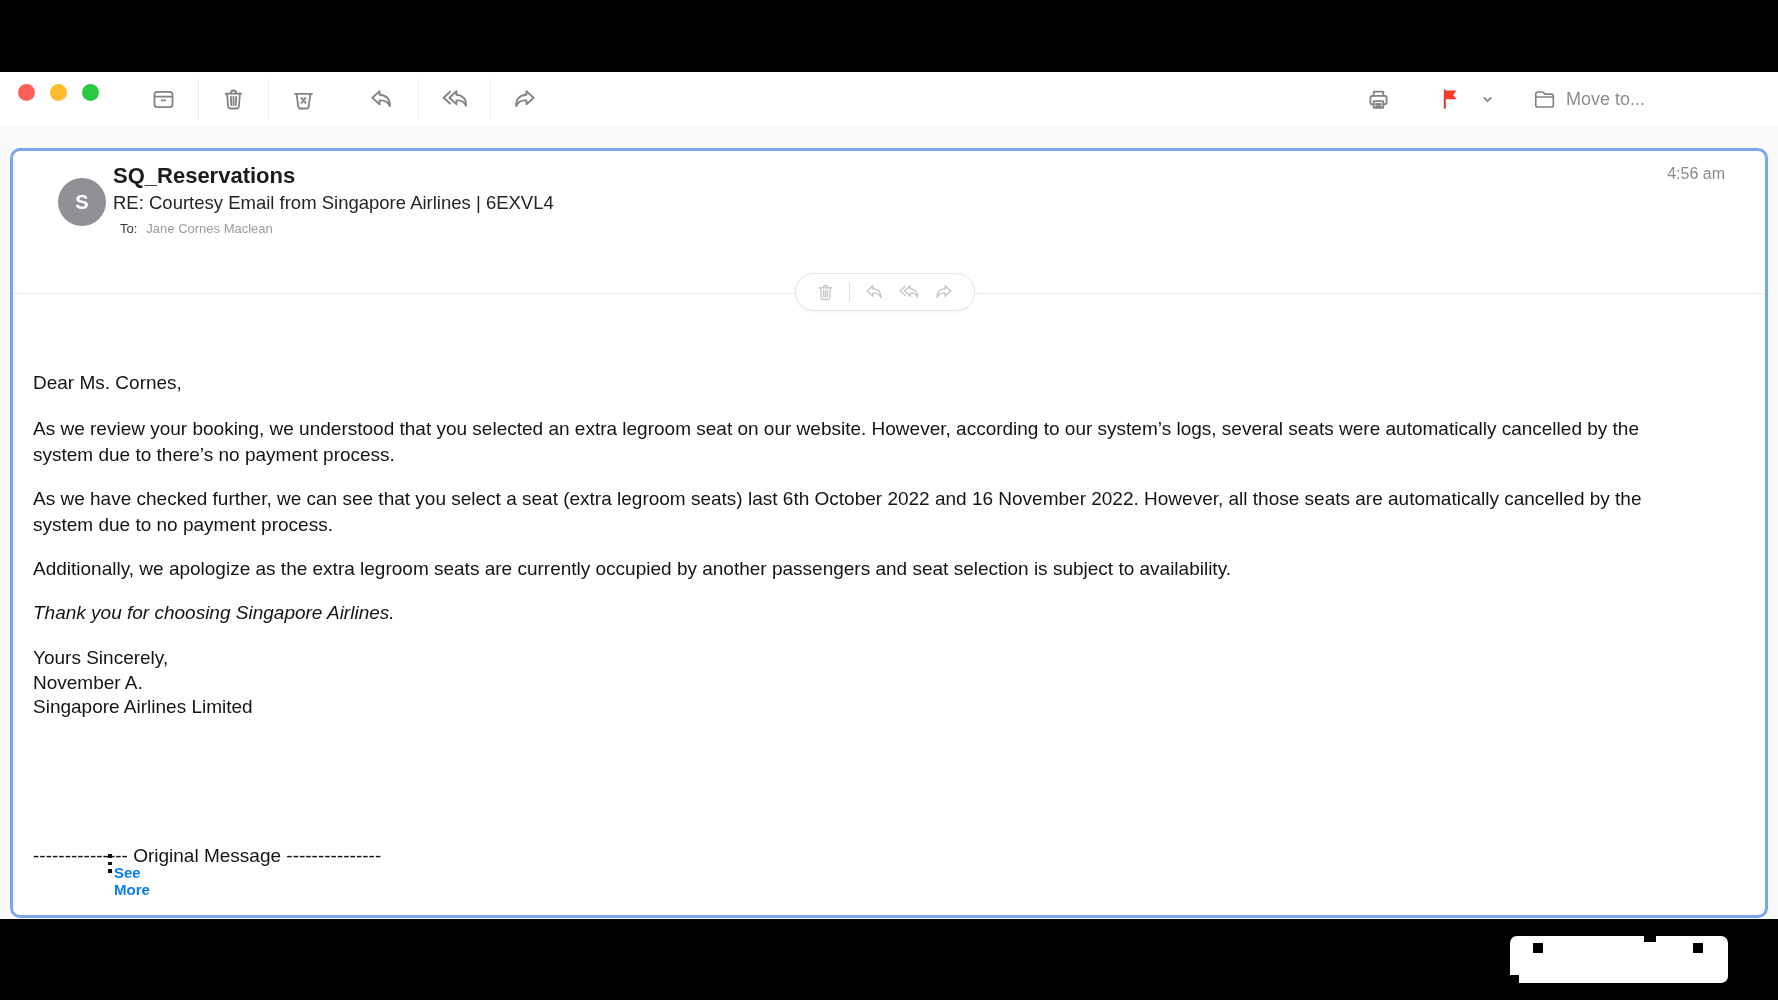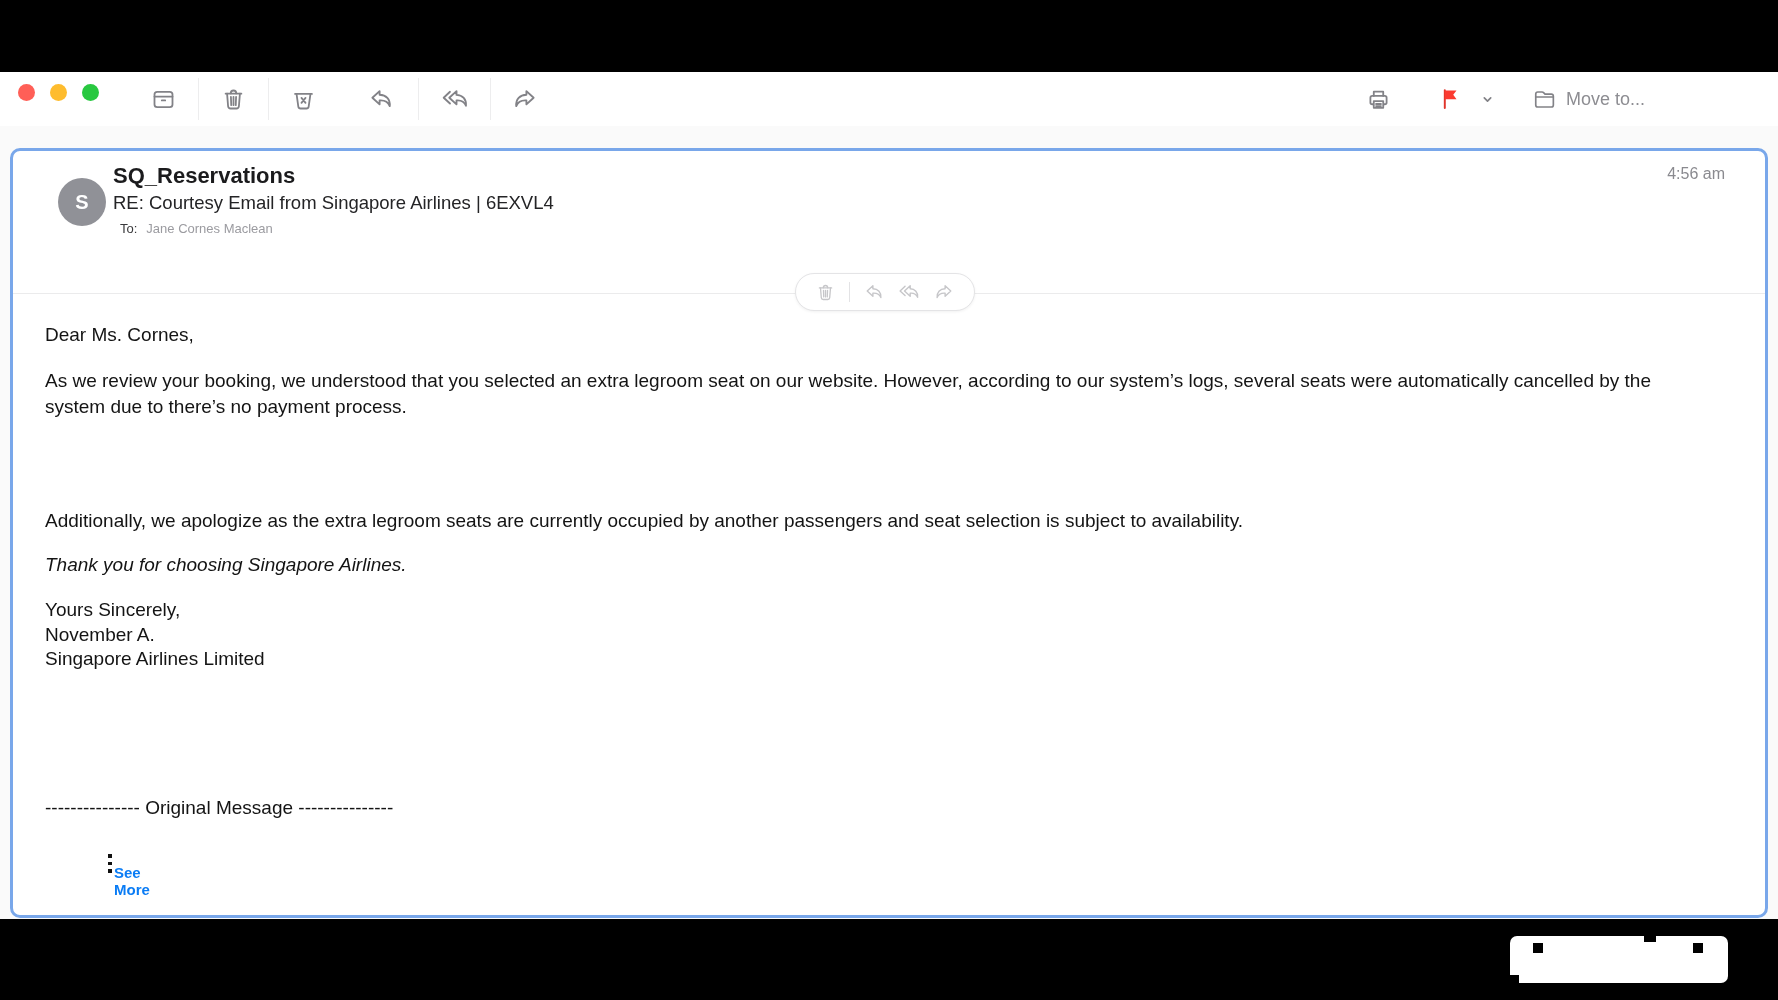--- a/index.html
+++ b/index.html
@@ -30,21 +30,21 @@
   .hdr-to .recipient{color:#9b9ba0;margin-left:9px;}
   .hdr-time{position:absolute;right:40px;top:14px;font-size:16px;color:#8a8a8f;}
   .hdr-divider{position:absolute;left:0;top:142px;width:100%;height:1px;background:#ebebec;}
   .mini{position:absolute;left:782px;top:122px;width:180px;height:38px;background:#ffffff;
         border:1px solid #e4e4e6;border-radius:19px;box-shadow:0 1px 3px rgba(0,0,0,.06);
         display:flex;align-items:center;justify-content:center;gap:13px;box-sizing:border-box;}
   .mini .ico{stroke:#c6c6c9;stroke-width:1.5;}
   .mini-btn{background:none;border:none;padding:0;display:flex;align-items:center;}
   .mini-sep{width:1px;height:20px;background:#e3e3e5;}
   
-  .btxt{position:absolute;left:32px;width:1660px;font-size:19px;line-height:26px;color:#141414;}
+  .btxt{position:absolute;left:20px;width:1660px;font-size:19px;line-height:26px;color:#141414;margin-top:48px;}
   .greeting{top:171px;}
   .para1{top:217px;}
   .para2{top:287px;}
   .para3{top:357px;}
   .thanks{top:401px;font-style:italic;}
   .sig{top:447px;line-height:24.5px;}
   .orig{top:644px;}
   .seemore-wrap{position:absolute;left:95px;top:703px;height:30px;}
   .dots{position:absolute;left:0;top:0;display:flex;flex-direction:column;gap:4px;}
   .dots span{width:3.5px;height:3.5px;background:#111;}
@@ -180,20 +180,21 @@
     </button>
     <button class="mini-btn">
       <svg class="ico" width="22" height="22" viewBox="0 0 24 24">
         <path d="M13.2 5.2 L19.4 10.9 l-6.2 5.7 v-3.4 c-4.4-.3-7.3 1.3-8.7 4.9 -.5-5.8 3.1-9.6 8.7-9.7 z"></path>
       </svg>
     </button>
   </div>
 
   <div class="btxt greeting">Dear Ms. Cornes,</div>
   <div class="btxt para1">As we review your booking, we understood that you selected an extra legroom seat on our website. However, according to our system’s logs, several seats were automatically cancelled by the system due to there’s no payment process.</div>
+  <div class="btxt para2">As we have checked further, we can see that you select a seat (extra legroom seats) last 6th October 2022 and 16 November 2022. However, all those seats are automatically cancelled by the system due to no payment process.</div>
   <div class="btxt para3">Additionally, we apologize as the extra legroom seats are currently occupied by another passengers and seat selection is subject to availability.</div>
   <div class="btxt thanks">Thank you for choosing Singapore Airlines.</div>
 
   <div class="btxt sig">
     <div>Yours Sincerely,</div>
     <div>November A.</div>
     <div>Singapore Airlines Limited</div>
   </div>
 
   <div class="btxt orig">--------------- Original Message ---------------</div>

